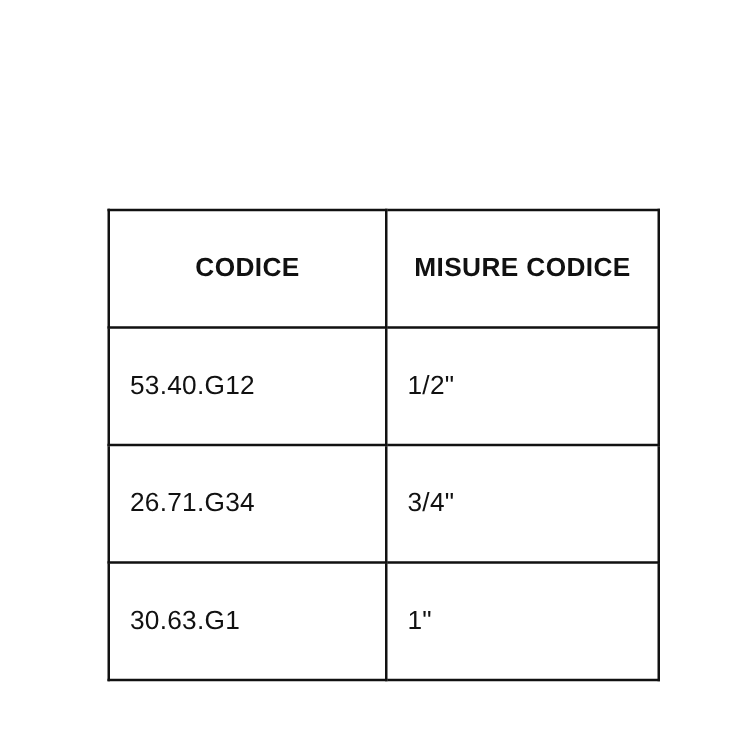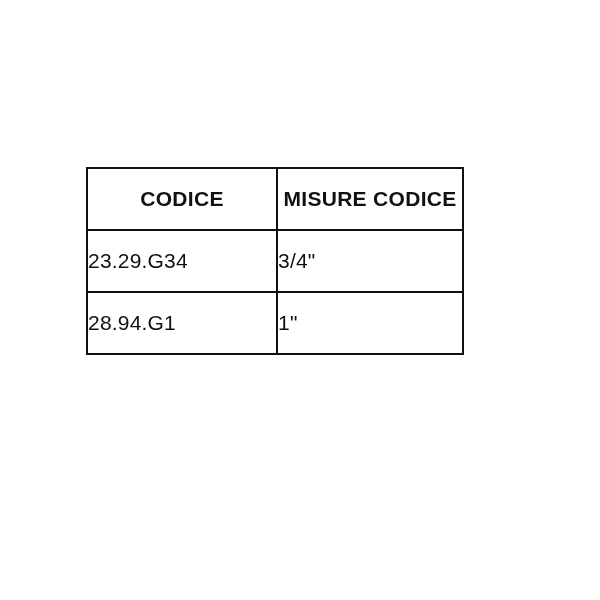--- a/index.html
+++ b/index.html
@@ -23,21 +23,21 @@
   table.spec-table {
     border-collapse: collapse;
     width: 372px;
     table-layout: fixed;
   }
   table.spec-table td,
   table.spec-table th {
     border: 2px solid #111111;
     vertical-align: middle;
     color: #111111;
-    padding: 0;
+    padding: 16px;
   }
   table.spec-table th {
     height: 60px;
     font-size: 21px;
     font-weight: bold;
     letter-spacing: 0.3px;
   }
   table.spec-table td {
     height: 60px;
     font-size: 21px;
@@ -53,22 +53,26 @@
 <div class="table-wrap">
   <table class="spec-table">
     <thead>
       <tr>
         <th class="col-code">CODICE</th>
         <th class="col-size">MISURE CODICE</th>
       </tr>
     </thead>
     <tbody>
       <tr>
-        <td class="col-code">23.29.G34</td>
+        <td class="col-code">53.40.G12</td>
+        <td class="col-size">1/2"</td>
+      </tr>
+      <tr>
+        <td class="col-code">26.71.G34</td>
         <td class="col-size">3/4"</td>
       </tr>
       <tr>
-        <td class="col-code">28.94.G1</td>
+        <td class="col-code">30.63.G1</td>
         <td class="col-size">1"</td>
       </tr>
     </tbody>
   </table>
 </div>
 
 </body></html>

